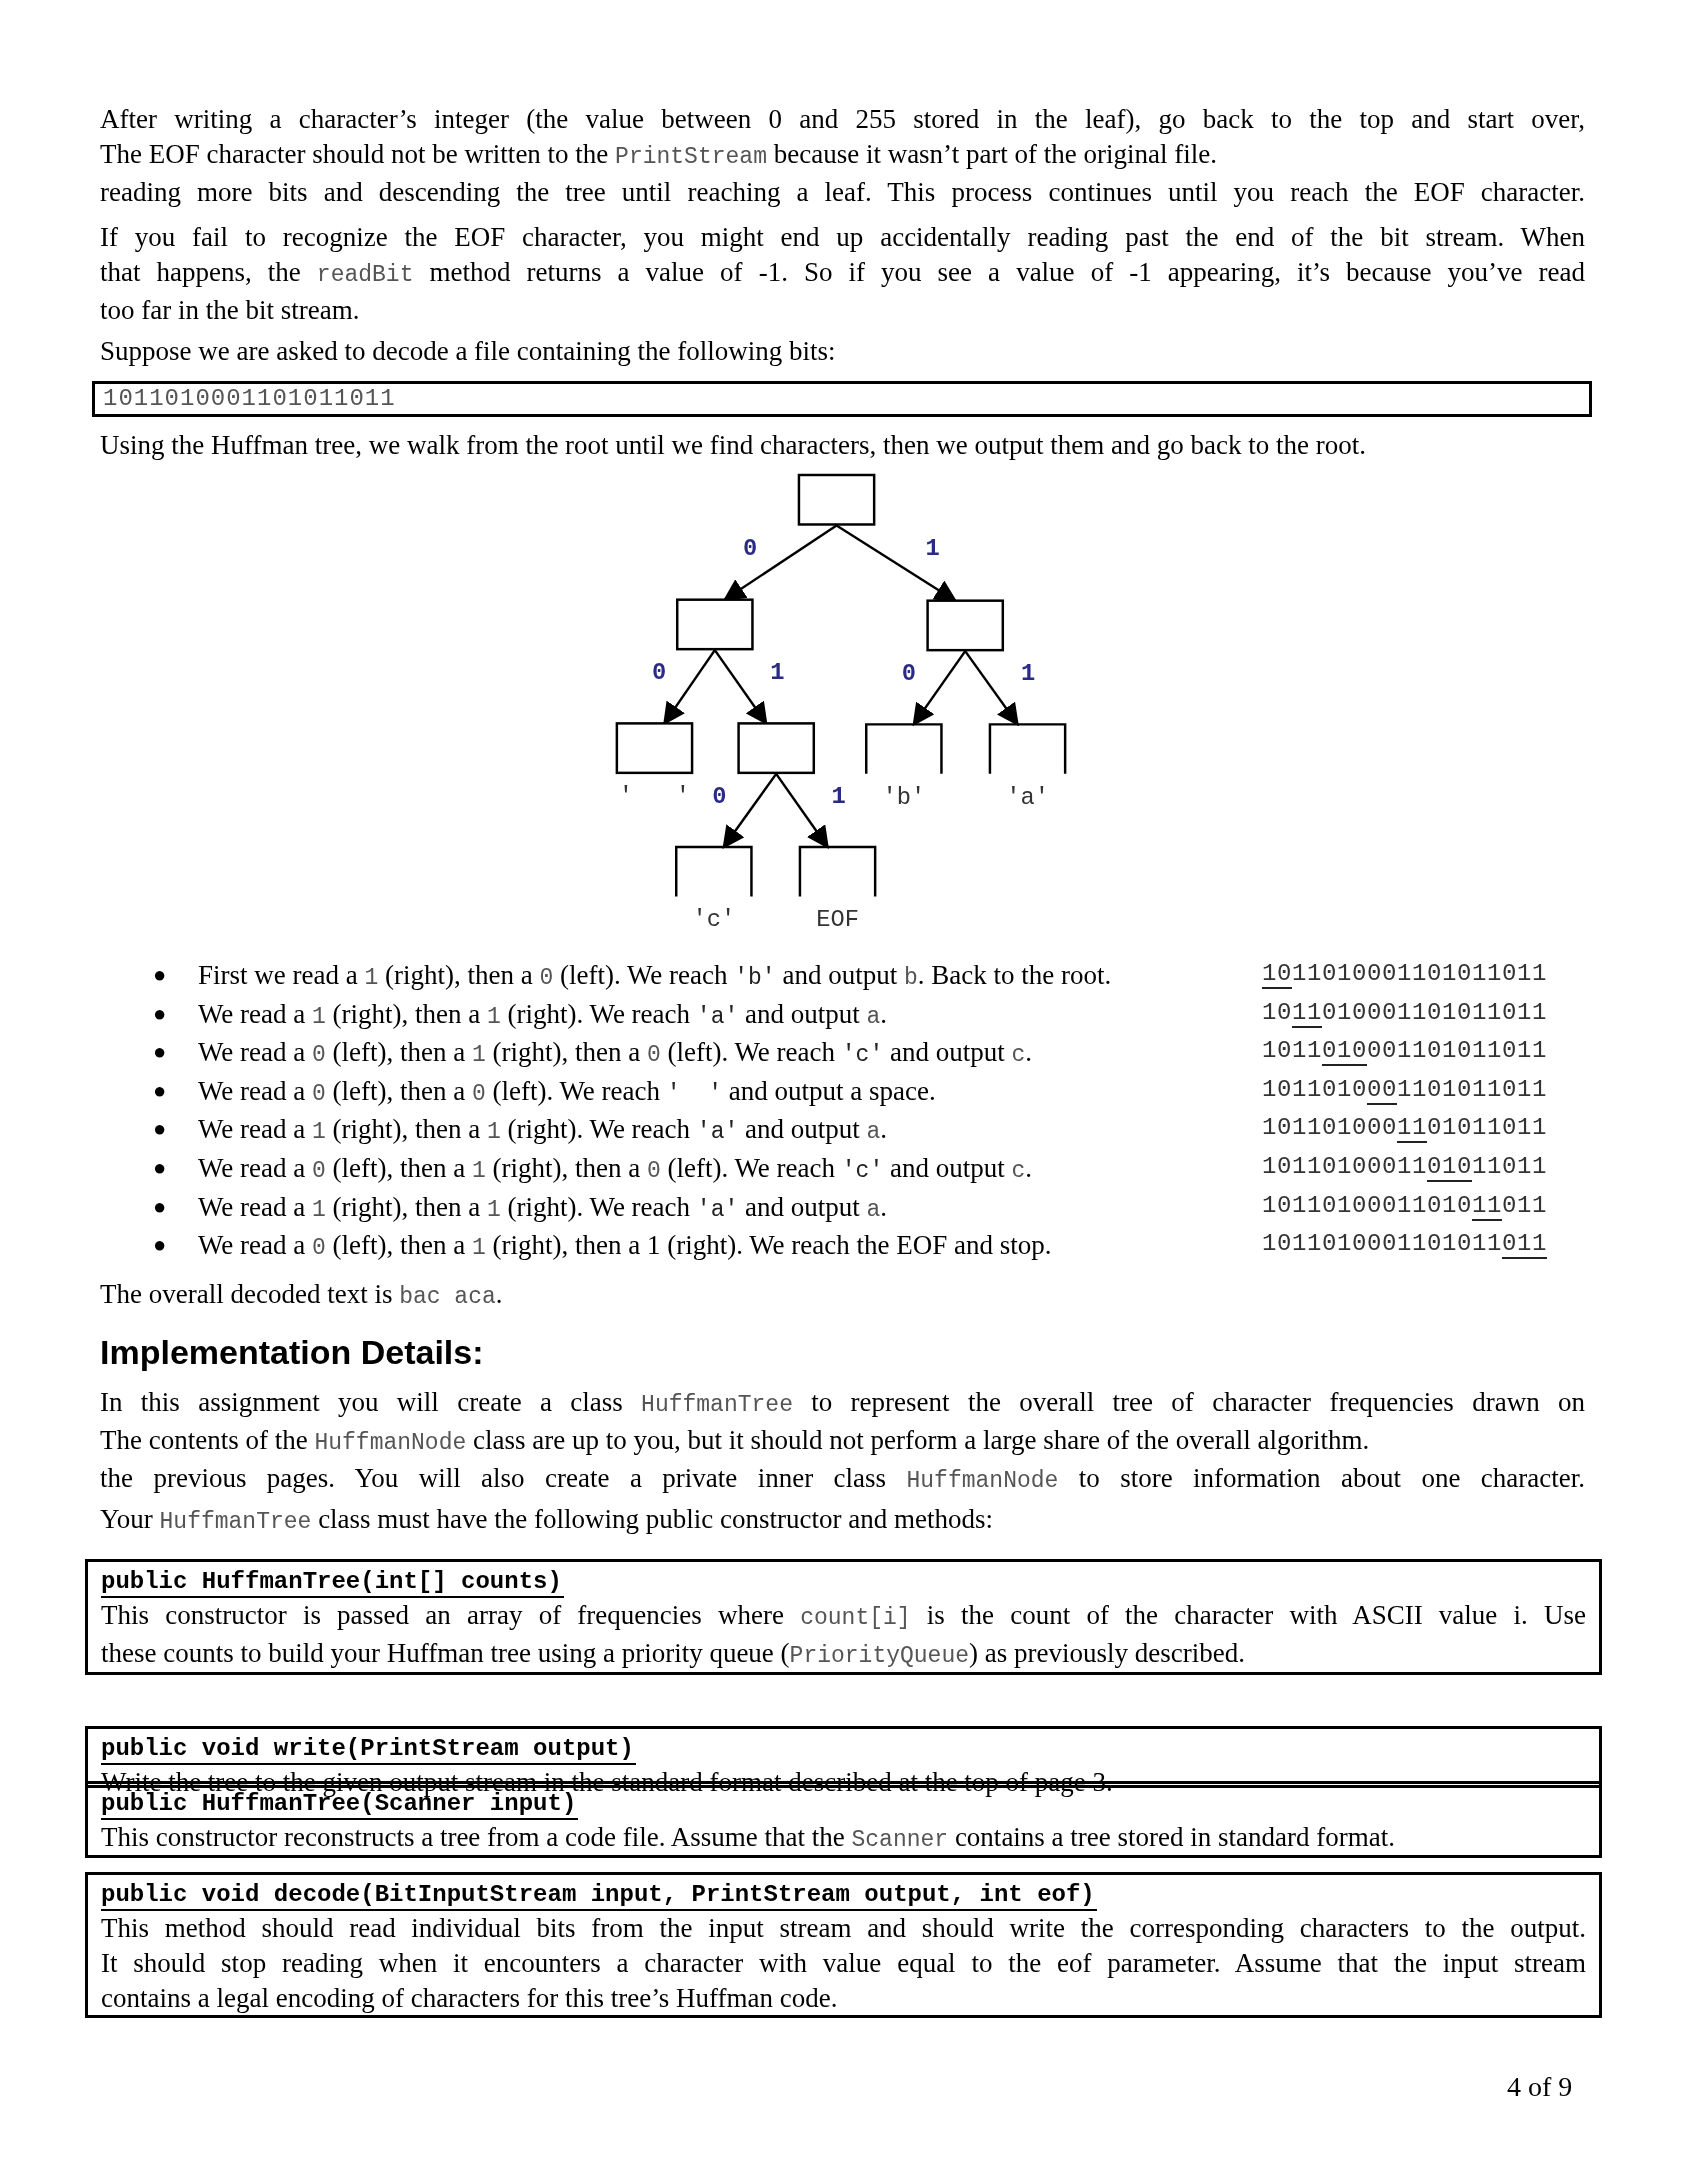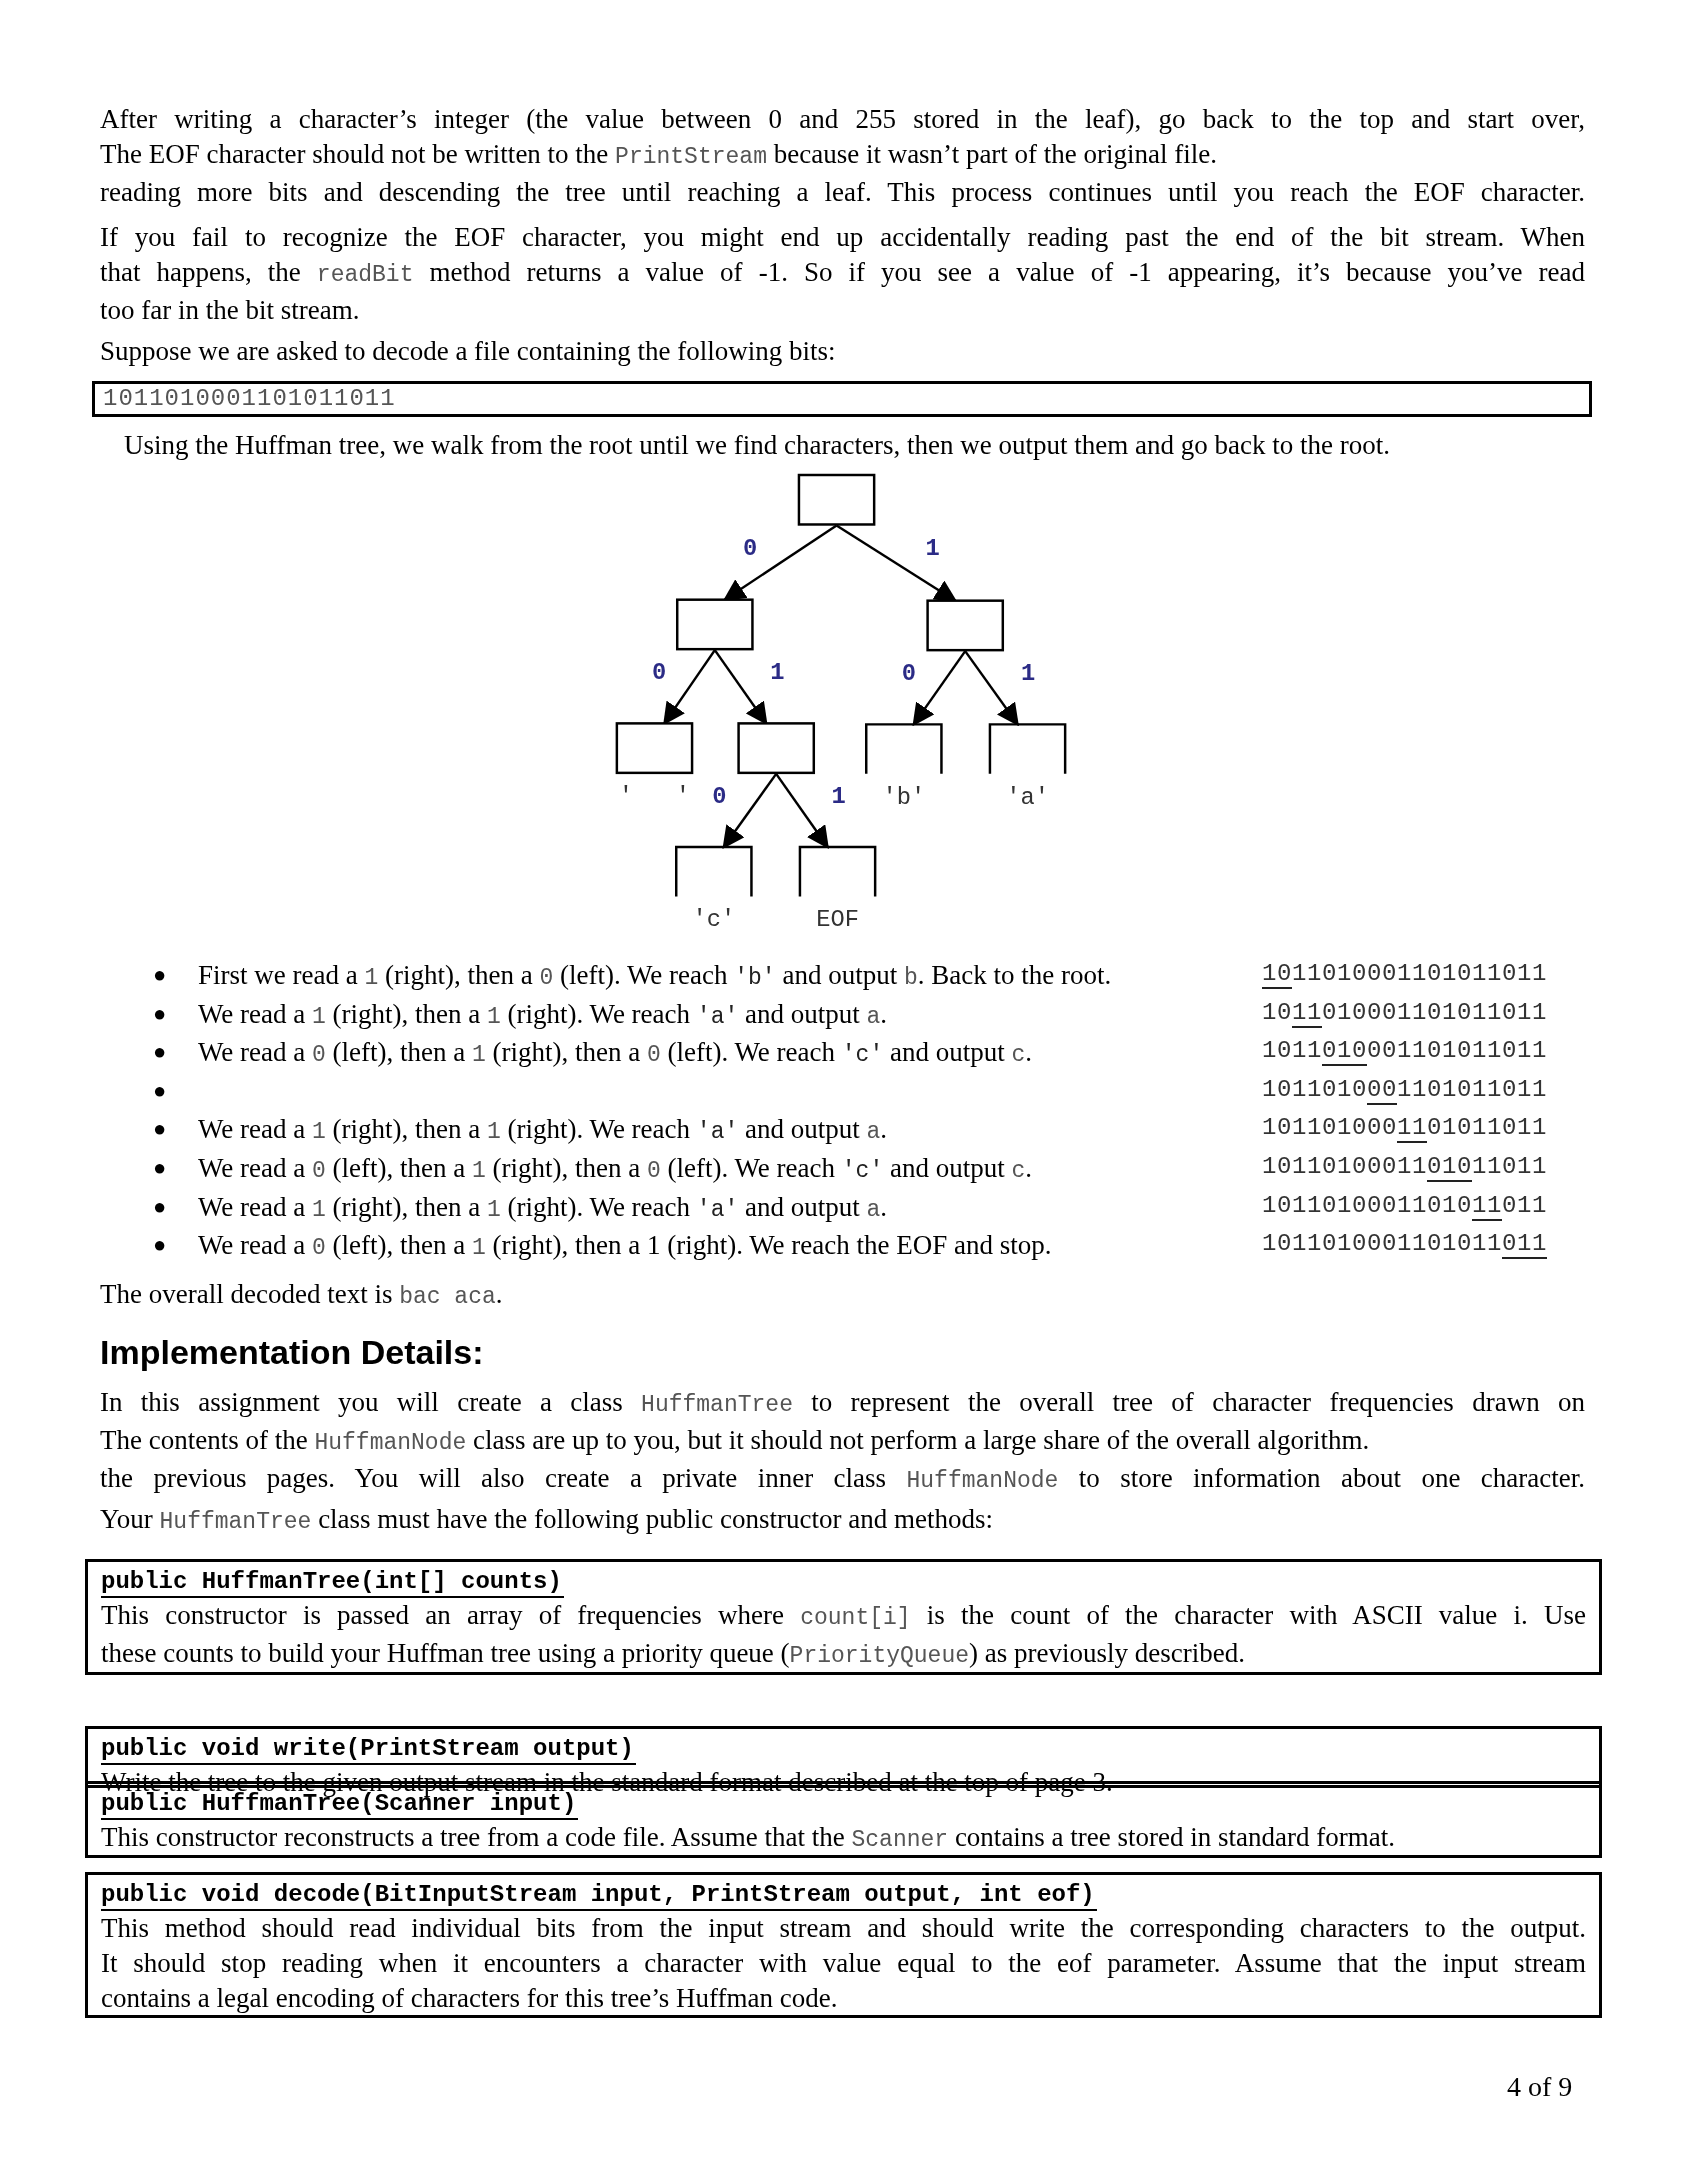--- a/index.html
+++ b/index.html
@@ -48,21 +48,21 @@
     <span class="line last"><span>too far in the bit stream.</span></span>
   </div>
 <div class="para" style="top:334px;">
     <span class="line last">Suppose we are asked to decode a file containing the following bits:</span>
   </div>
 
 <div class="bitsbox">
   <span>1011010001101011011</span>
 </div>
 
-<div class="para" style="top:428px;margin-left:24px;">
+<div class="para" style="top:428px;">
     <span class="line last">Using the Huffman tree, we walk from the root until we find characters, then we output them and go back to the root.</span>
   </div>
 
 <svg class="abs" style="left:0;top:0;font-size:27.5px" width="1683" height="950" viewBox="0 0 1700 960">
   <defs>
     <marker id="arrow" viewBox="0 0 10 10" refX="9" refY="5" markerWidth="9" markerHeight="9" orient="auto-start-reverse">
       <path d="M0,0 L10,5 L0,10 z" fill="#000"></path>
     </marker>
   </defs>
   <g id="tree-edges">
@@ -112,20 +112,21 @@
       <span class="btext"><span>We read a </span><span class="mono">1</span><span> (right), then a </span><span class="mono">1</span><span> (right).  We reach </span><span class="mono-dark" style="white-space: pre;">'a'</span><span> and output </span><span class="mono">a</span><span>.</span></span>
       <span class="bbits">10<u>11</u>010001101011011</span>
     </div>
     <div class="brow" style="top: 77px;">
       <span class="bdot">●</span>
       <span class="btext"><span>We read a </span><span class="mono">0</span><span> (left), then a </span><span class="mono">1</span><span> (right), then a </span><span class="mono">0</span><span> (left).  We reach </span><span class="mono-dark" style="white-space: pre;">'c'</span><span> and output </span><span class="mono">c</span><span>.</span></span>
       <span class="bbits">1011<u>010</u>001101011011</span>
     </div>
     <div class="brow" style="top: 116px;">
       <span class="bdot">●</span>
+      <span class="btext"><span>We read a </span><span class="mono">0</span><span> (left), then a </span><span class="mono">0</span><span> (left).  We reach </span><span class="mono-dark" style="white-space: pre;">'  '</span><span> and output a space.</span></span>
       <span class="bbits">1011010<u>00</u>1101011011</span>
     </div>
     <div class="brow" style="top: 154px;">
       <span class="bdot">●</span>
       <span class="btext"><span>We read a </span><span class="mono">1</span><span> (right), then a </span><span class="mono">1</span><span> (right).  We reach </span><span class="mono-dark" style="white-space: pre;">'a'</span><span> and output </span><span class="mono">a</span><span>.</span></span>
       <span class="bbits">101101000<u>11</u>01011011</span>
     </div>
     <div class="brow" style="top: 193px;">
       <span class="bdot">●</span>
       <span class="btext"><span>We read a </span><span class="mono">0</span><span> (left), then a </span><span class="mono">1</span><span> (right), then a </span><span class="mono">0</span><span> (left).  We reach </span><span class="mono-dark" style="white-space: pre;">'c'</span><span> and output </span><span class="mono">c</span><span>.</span></span>

